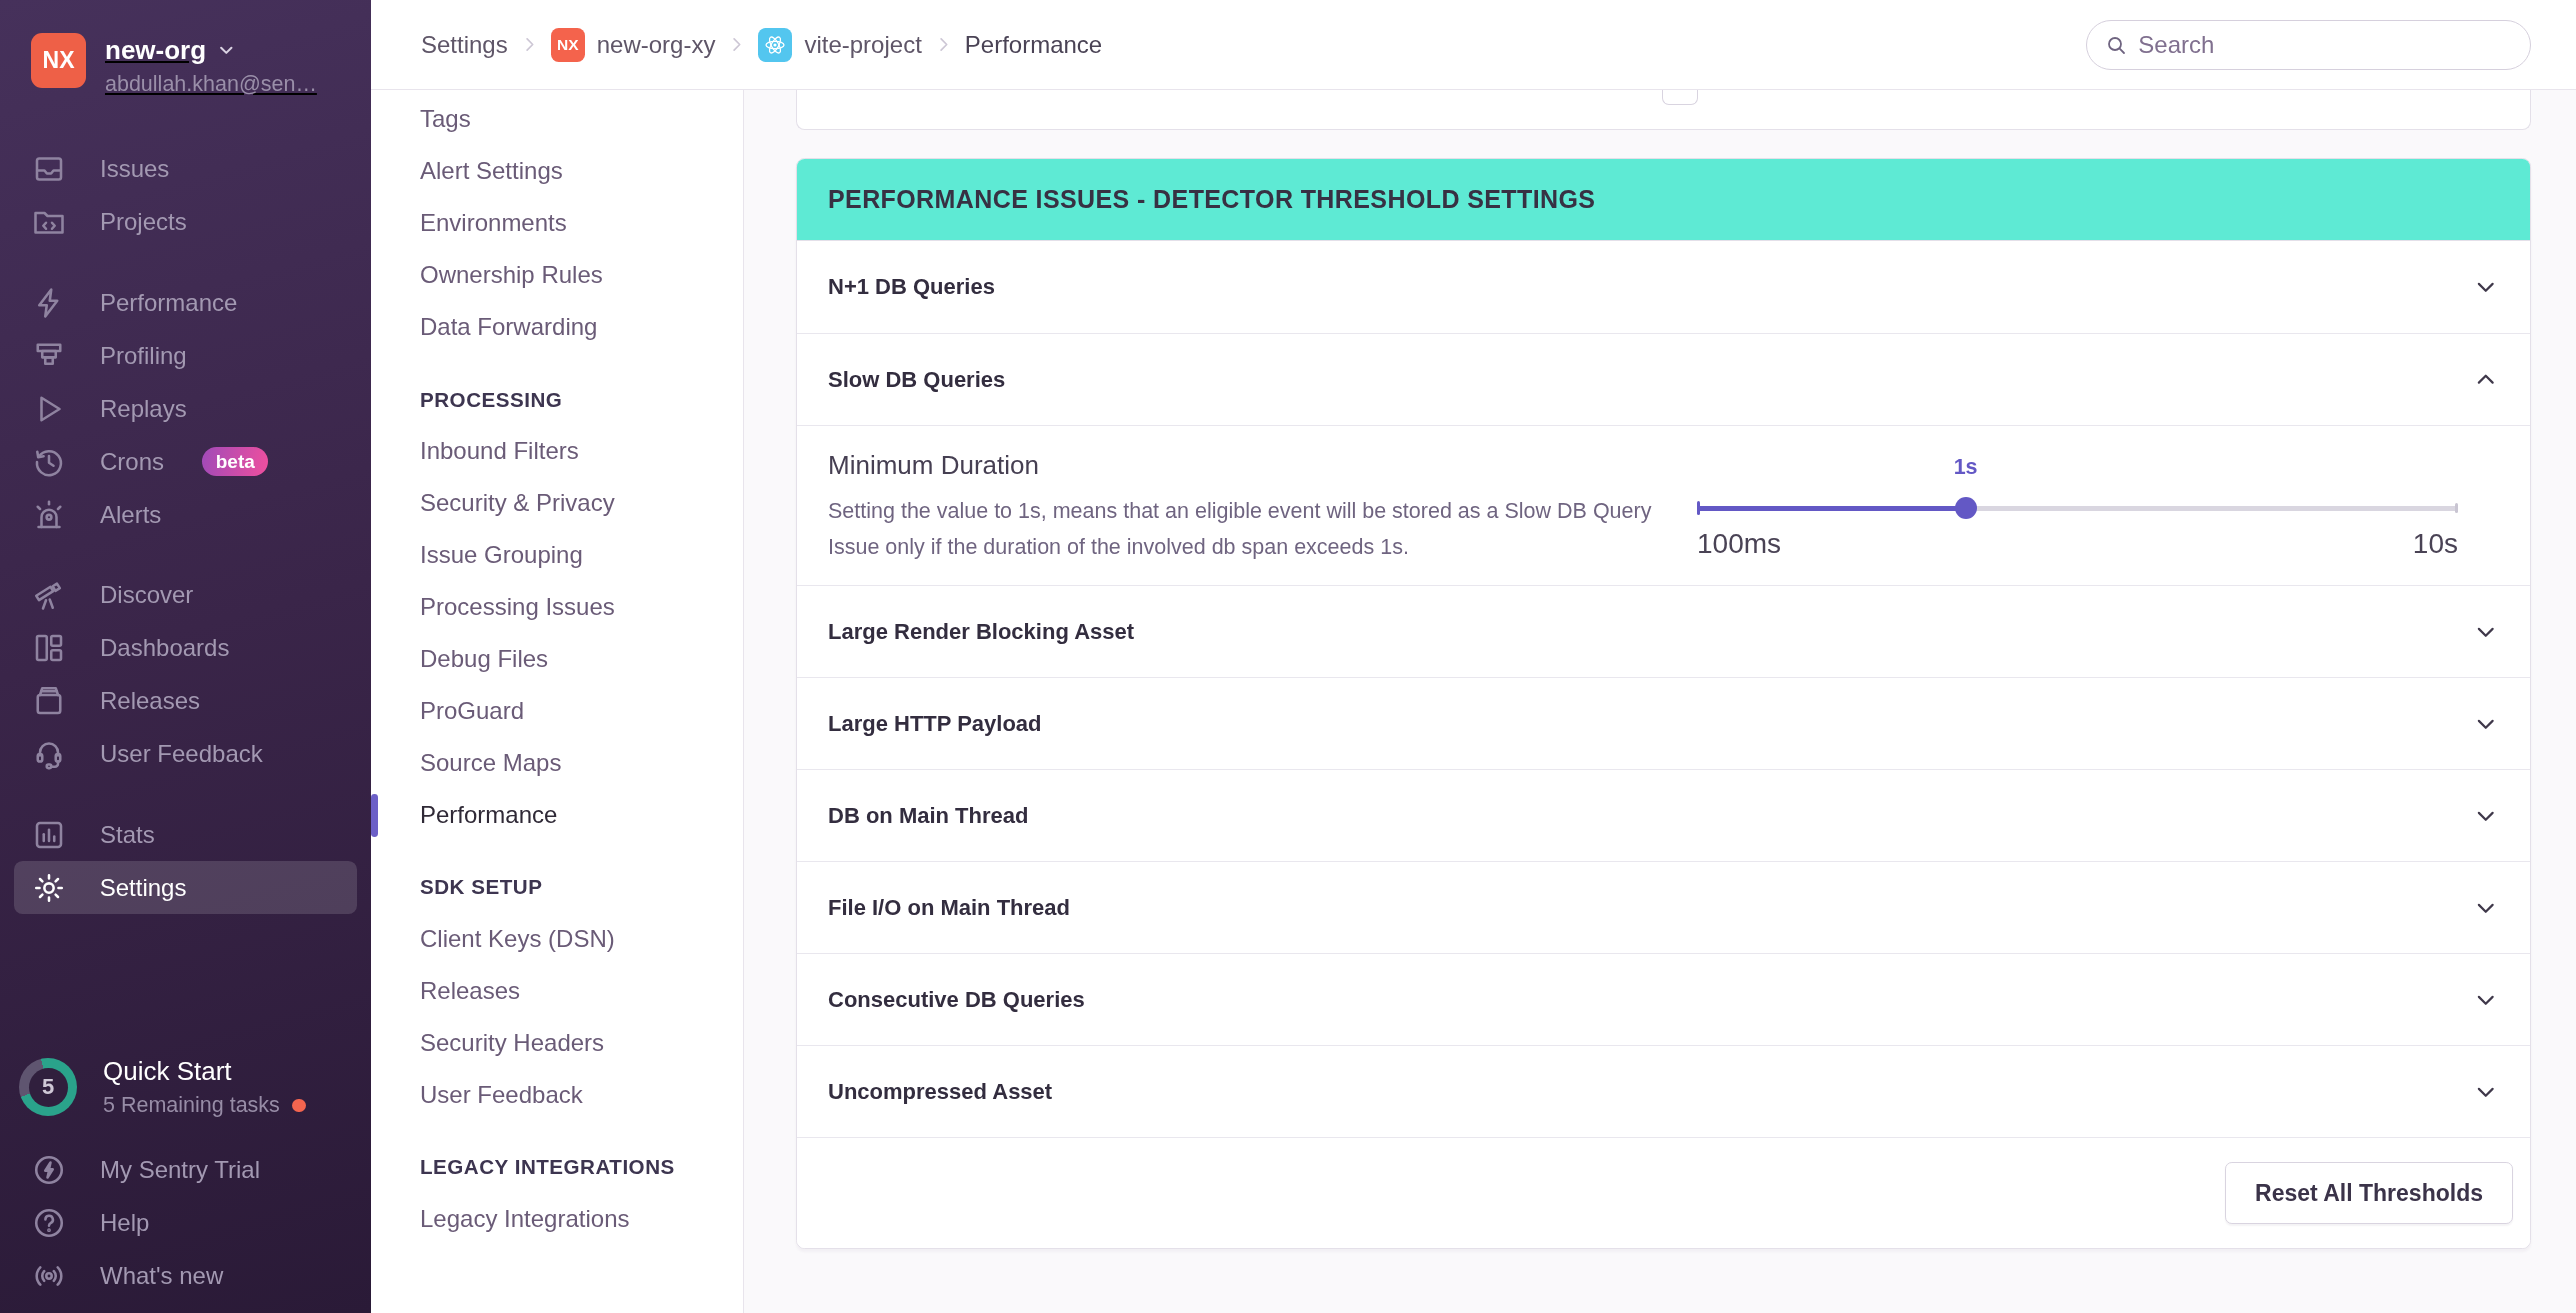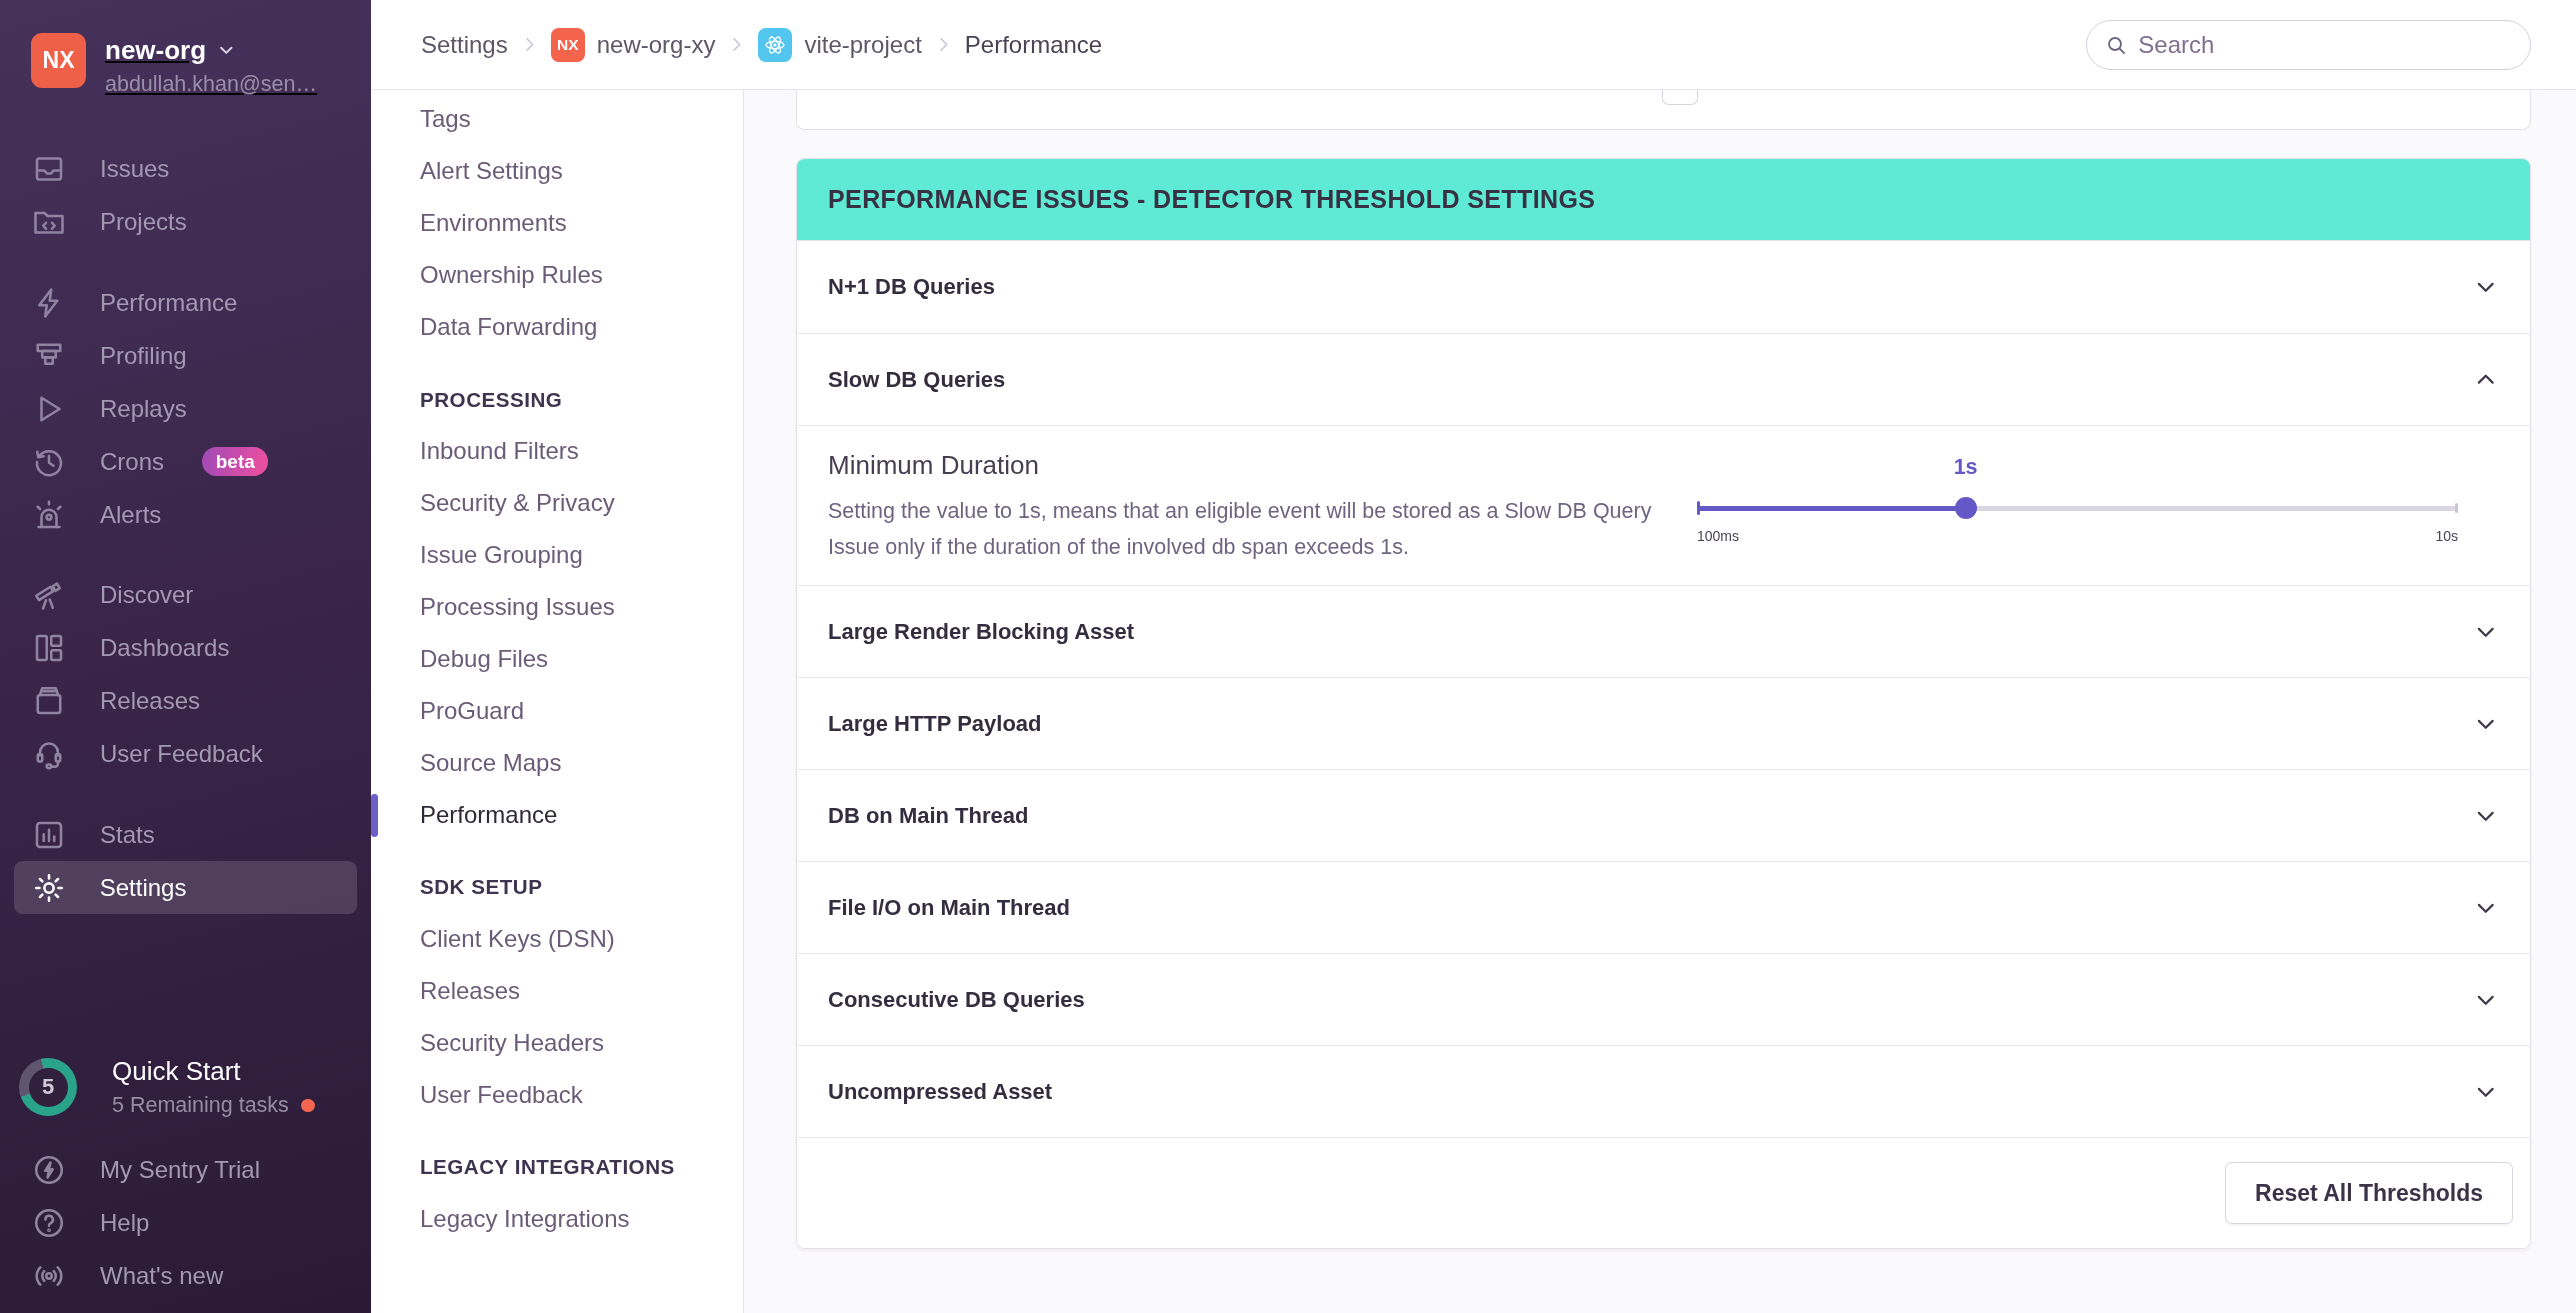--- a/index.html
+++ b/index.html
@@ -49,21 +49,21 @@
   .qs-ring {
     width:58px; height:58px; border-radius:50%;
     background:conic-gradient(from 250deg,#5f5570 0deg 96deg,#2aa38b 96deg 360deg);
     display:flex; align-items:center; justify-content:center; flex:0 0 auto;
   }
   .qs-hole {
     width:39px; height:39px; border-radius:50%; background:#301f3d;
     display:flex; align-items:center; justify-content:center;
     color:#cfc8d6; font-weight:bold; font-size:22px;
   }
-  .qs-meta { margin-left:35px; }
+  .qs-meta { margin-left:26px; }
   .qs-title { color:#ffffff; font-size:26px; }
   .qs-sub { margin-top:6px; color:#978ca6; font-size:21.5px; display:flex; align-items:center; }
   .qs-dot { width:13.7px; height:13.7px; border-radius:50%; background:#f4654f; margin-left:12px; }
 
   
   .top-header {
     position:absolute; left:371px; top:0; right:0; height:90px; background:#ffffff;
     border-bottom:1.7px solid #e8e4ec; display:flex; align-items:center;
     padding:0 45px 0 50px;
   }
@@ -154,21 +154,21 @@
   }
   .track-row { position:relative; height:22px; margin-top:33px; }
   .track { position:absolute; left:0; right:0; top:8.6px; height:5.2px; border-radius:2.6px; background:#d9d6e0; }
   .fill { position:absolute; left:0; width:var(--fill); top:8.6px; height:5.2px; border-radius:2.6px 0 0 2.6px; background:#6358c5; }
   .tick-left { position:absolute; left:0; top:4.3px; width:3.4px; height:13.7px; border-radius:1.7px; background:#6358c5; }
   .tick-right { position:absolute; right:0; top:6px; width:2.6px; height:10.3px; border-radius:1.7px; background:#c9c5d2; }
   .thumb {
     position:absolute; left:var(--fill); top:0; transform:translateX(-50%);
     width:22px; height:22px; border-radius:50%; background:#6358c5; cursor:grab;
   }
-  .range-labels { display:flex; justify-content:space-between; margin-top:8.6px; color:#4a4355; font-size:14px;gap:30px; }
+  .range-labels { display:flex; justify-content:space-between; margin-top:8.6px; color:#4a4355; font-size:28px;gap:30px; }
 
   .panel-footer {
     height:111px; display:flex; align-items:center; justify-content:flex-end;
     padding:0 17px; background:#ffffff;
   }
   .reset-btn {
     height:62px; padding:0 29px; background:#ffffff; border:1.7px solid #d9d4e0; border-radius:6.9px;
     color:#3b3349; font-size:23px; font-weight:bold; cursor:pointer;
     box-shadow:0 1.7px 1.7px rgba(45,27,66,0.05);
     font-family:"Liberation Sans", sans-serif;

